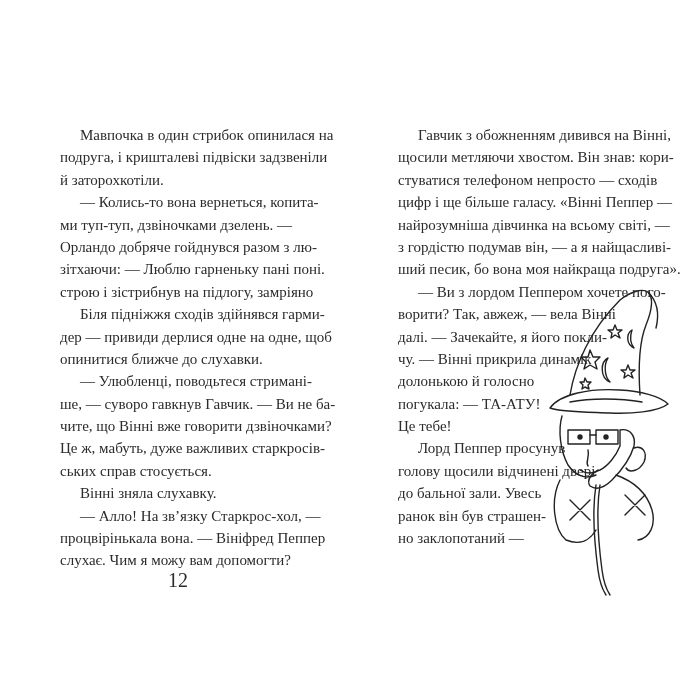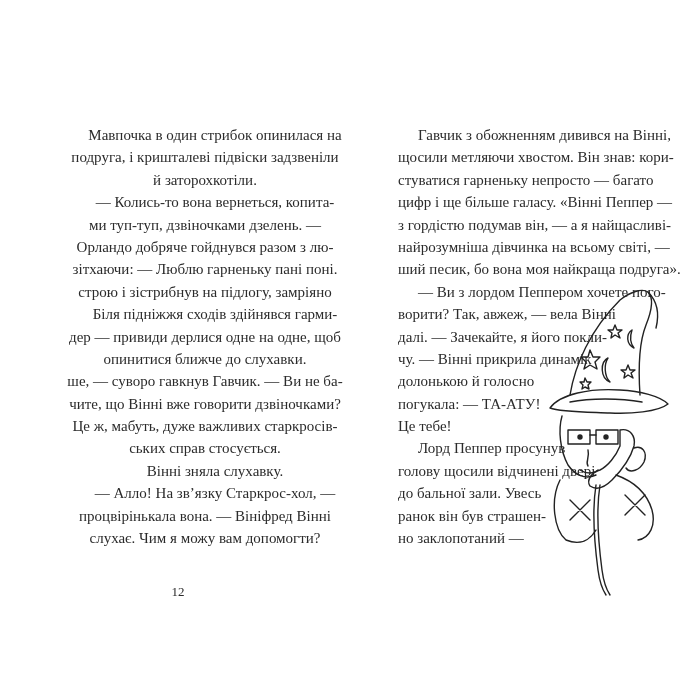--- a/index.html
+++ b/index.html
@@ -9,27 +9,27 @@
     font-family: "Liberation Serif", "DejaVu Serif", serif;
     color: #2b2b2b;
   }
   .page-left { left: 0; width: 350px; }
   .page-right { left: 350px; width: 350px; }
   .text-col {
     position: absolute;
     font-size: 15px;
     line-height: 22.4px;
   }
-  .left-col { left: 60px; top: 124px; width: 290px; text-align: center; }
+  .left-col { left: 60px; top: 124px; width: 290px; }
   .right-col { left: 48px; top: 124px; width: 290px; }
   .line { white-space: nowrap; display: block; height: 22.4px; }
   .line.indent { padding-left: 20px; }
   .page-number {
-    position: absolute; left: 165px; top: 584px; width: 26px;
-    text-align: center; font-size: 13px;
+    position: absolute; left: 165px; top: 569px; width: 26px;
+    text-align: center; font-size: 20px;
     font-family: "Liberation Serif", "DejaVu Serif", serif;
     color: #2b2b2b;
   }
   .illustration {
     position: absolute; left: 180px; top: 270px; width: 140px; height: 330px;
   }
 </style>
 </head>
 <body>
 
@@ -39,40 +39,41 @@
       <span class="line">подруга, і кришталеві підвіски задзвеніли</span>
       <span class="line">й заторохкотіли.</span>
       <span class="line indent">— Колись-то вона вернеться, копита-</span>
       <span class="line">ми туп-туп, дзвіночками дзелень. —</span>
       <span class="line">Орландо добряче гойднувся разом з лю-</span>
       <span class="line">зітхаючи: — Люблю гарненьку пані поні.</span>
       <span class="line">строю і зістрибнув на підлогу, замріяно</span>
       <span class="line indent">Біля підніжжя сходів здійнявся гарми-</span>
       <span class="line">дер — привиди дерлися одне на одне, щоб</span>
       <span class="line">опинитися ближче до слухавки.</span>
+      <span class="line indent">— Улюбленці, поводьтеся стримані-</span>
       <span class="line">ше, — суворо гавкнув Гавчик. — Ви не ба-</span>
       <span class="line">чите, що Вінні вже говорити дзвіночками?</span>
       <span class="line">Це ж, мабуть, дуже важливих старкросів-</span>
       <span class="line">ських справ стосується.</span>
       <span class="line indent">Вінні зняла слухавку.</span>
       <span class="line indent">— Алло! На зв’язку Старкрос-хол, —</span>
-      <span class="line">процвірінькала вона. — Вініфред Вінні</span>
+      <span class="line">процвірінькала вона. — Вініфред Пеппер</span>
       <span class="line">слухає. Чим я можу вам допомогти?</span>
     </div>
   <div class="page-number">12</div>
 </div>
 
 <div class="page page-right">
   <div class="text-col right-col" id="right-col">
       <span class="line indent">Гавчик з обожненням дивився на Вінні,</span>
       <span class="line">щосили метляючи хвостом. Він знав: кори-</span>
-      <span class="line">стуватися гарненьку непросто — багато</span>
+      <span class="line">стуватися телефоном непросто — сходів</span>
       <span class="line">цифр і ще більше галасу. «Вінні Пеппер —</span>
+      <span class="line">найрозумніша дівчинка на всьому світі, —</span>
       <span class="line">з гордістю подумав він, — а я найщасливі-</span>
-      <span class="line">найрозумніша дівчинка на всьому світі, —</span>
       <span class="line">ший песик, бо вона моя найкраща подруга».</span>
       <span class="line indent">— Ви з лордом Пеппером хочете пого-</span>
       <span class="line">ворити? Так, авжеж, — вела Вінні</span>
       <span class="line">далі. — Зачекайте, я його покли-</span>
       <span class="line">чу. — Вінні прикрила динамік</span>
       <span class="line">долонькою й голосно</span>
       <span class="line">погукала: — ТА-АТУ!</span>
       <span class="line">Це тебе!</span>
       <span class="line indent">Лорд Пеппер просунув</span>
       <span class="line">голову щосили відчинені двері</span>

